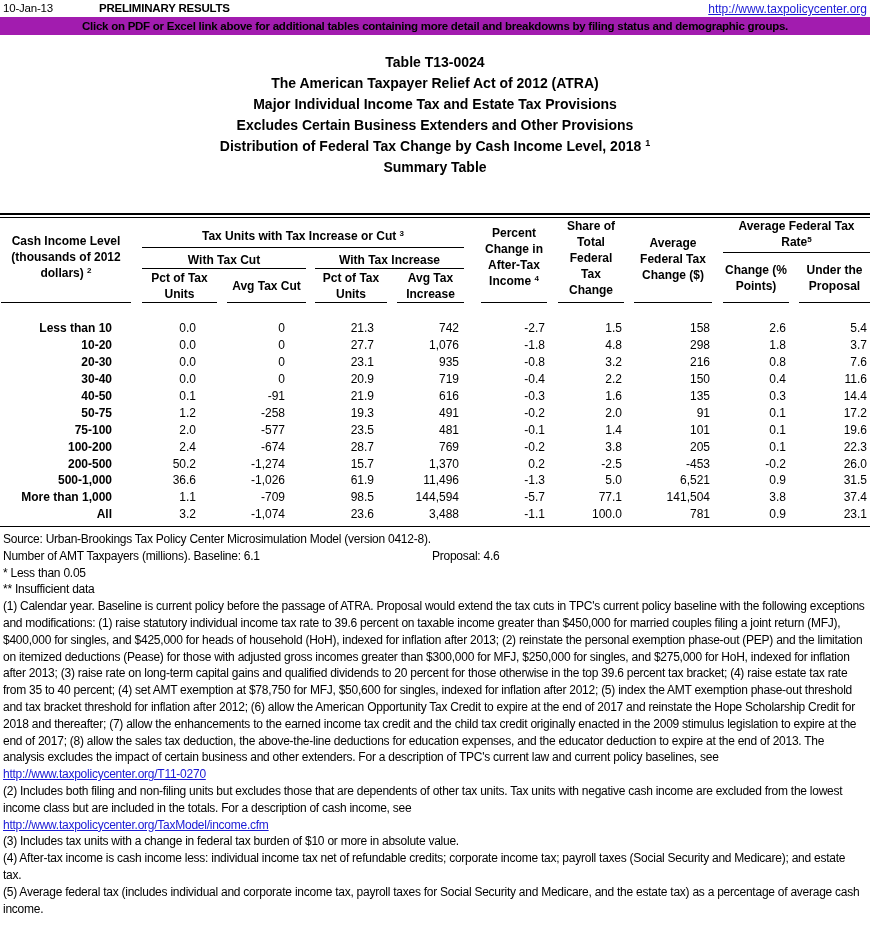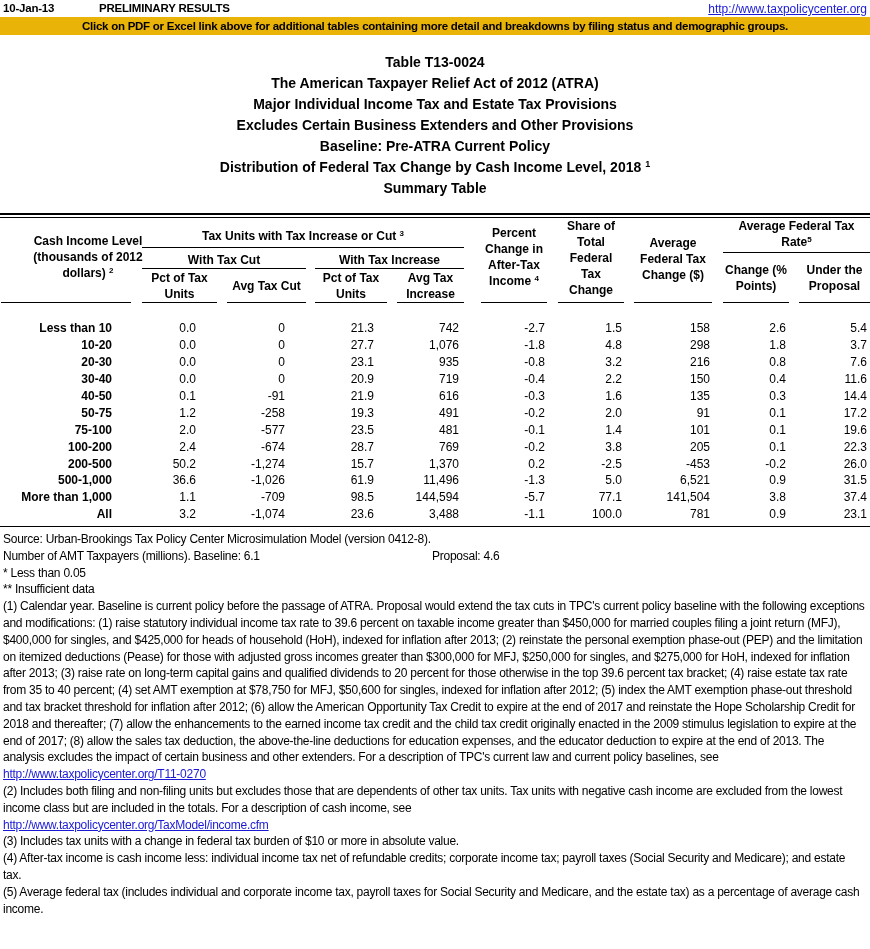--- a/index.html
+++ b/index.html
@@ -1,23 +1,23 @@
 <!DOCTYPE html>
 <html><head>
 <meta charset="utf-8">
 <style>
   html, body { margin:0; padding:0; background:#ffffff; }
   body { width:870px; height:949px; overflow:hidden; position:relative;
          font-family:"Liberation Sans", "DejaVu Sans", sans-serif; color:#000; }
   .abs { position:absolute; }
   .topbar { left:0; top:0; width:870px; height:17px; font-size:11.5px; }
-  .topbar .date { position:absolute; left:3px; top:2px; font-weight:bold; letter-spacing:-0.2px; }
+  .topbar .date { position:absolute; left:3px; top:2px; font-weight:normal; letter-spacing:-0.2px; }
   .topbar .prelim { position:absolute; left:88px; top:2px; font-weight:bold; letter-spacing:-0.2px;margin-left:11px; }
   .topbar .link { position:absolute; right:3px; top:2px; color:#1a1ad6; text-decoration:underline; font-size:12px; }
-  .banner { left:0; top:17px; width:870px; height:18px; background:#eab308;
+  .banner { left:0; top:17px; width:870px; height:18px; background:#a21caf;
             font-size:11.5px; font-weight:bold; text-align:center; line-height:18px; letter-spacing:-0.25px; }
   .titles { left:0; top:52px; width:870px; text-align:center; font-weight:bold; font-size:14px; }
   .titles div { height:21px; line-height:21px; }
   .titles sup { font-size:9px; vertical-align:top; position:relative; top:-3px; }
   .rule-double { left:0; top:213px; width:870px; height:5px; border-top:2px solid #000; border-bottom:1px solid #000; box-sizing:border-box; }
   .hdr { font-weight:bold; font-size:12px; text-align:center; line-height:16px; position:absolute; }
   .hdr sup { font-size:8px; vertical-align:top; position:relative; top:-2px; }
   .uline { position:absolute; height:0; border-top:1.5px solid #000; }
   table.data { position:absolute; left:0; top:320px; border-collapse:collapse; font-size:12px; }
   table.data td { height:16.9px; padding:0; text-align:right; }
@@ -37,28 +37,27 @@
   <span class="prelim">PRELIMINARY RESULTS</span>
   <a class="link">http://www.taxpolicycenter.org</a>
 </div>
 <div class="abs banner">Click on PDF or Excel link above for additional tables containing more detail and breakdowns by filing status and demographic groups.</div>
 
 <div class="abs titles">
   <div>Table T13-0024</div>
   <div>The American Taxpayer Relief Act of 2012 (ATRA)</div>
   <div>Major Individual Income Tax and Estate Tax Provisions</div>
   <div>Excludes Certain Business Extenders and Other Provisions</div>
-  <div>Baseline: Pre-ATRA Current Policy</div>
   <div><span>Distribution of Federal Tax Change by Cash Income Level, 2018</span> <sup>1</sup></div>
   <div>Summary Table</div>
 </div>
 
 <div class="abs rule-double"></div>
 
-<div class="hdr" style="left:0;top:233px;width:132px;padding-left:22px;">
+<div class="hdr" style="left:0;top:233px;width:132px;">
   <div>Cash Income Level</div>
   <div>(thousands of 2012</div>
   <div><span>dollars)</span> <sup>2</sup></div>
 </div>
 <div class="uline" style="left:1px;top:302px;width:130px;"></div>
 
 <div class="hdr" style="left:142px;top:228px;width:322px;">
   <span>Tax Units with Tax Increase or Cut</span> <sup>3</sup>
 </div>
 <div class="uline" style="left:142px;top:247px;width:322px;"></div>

